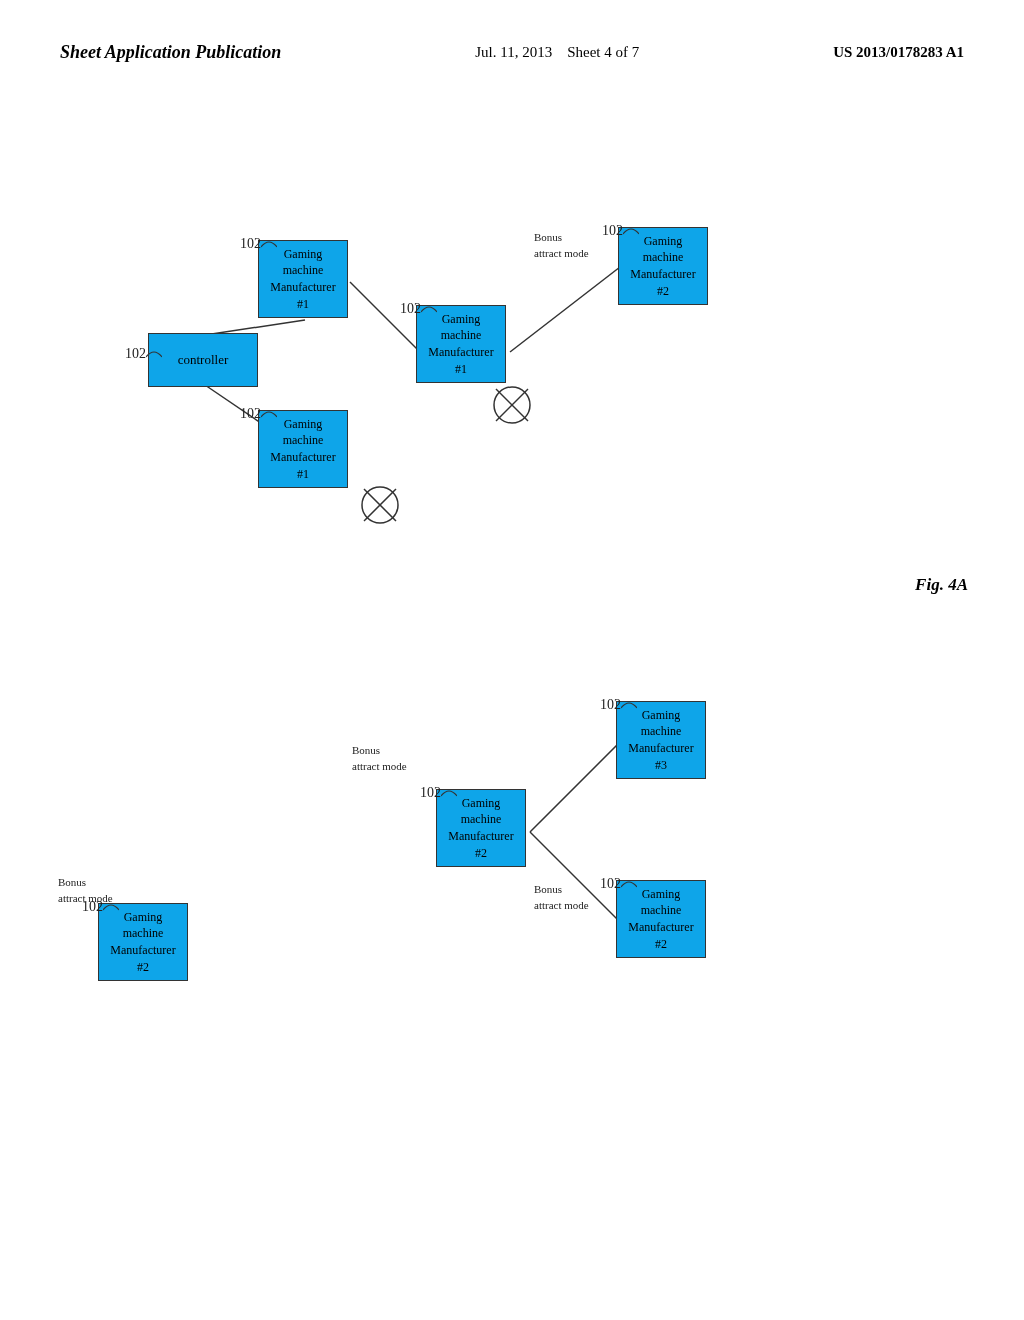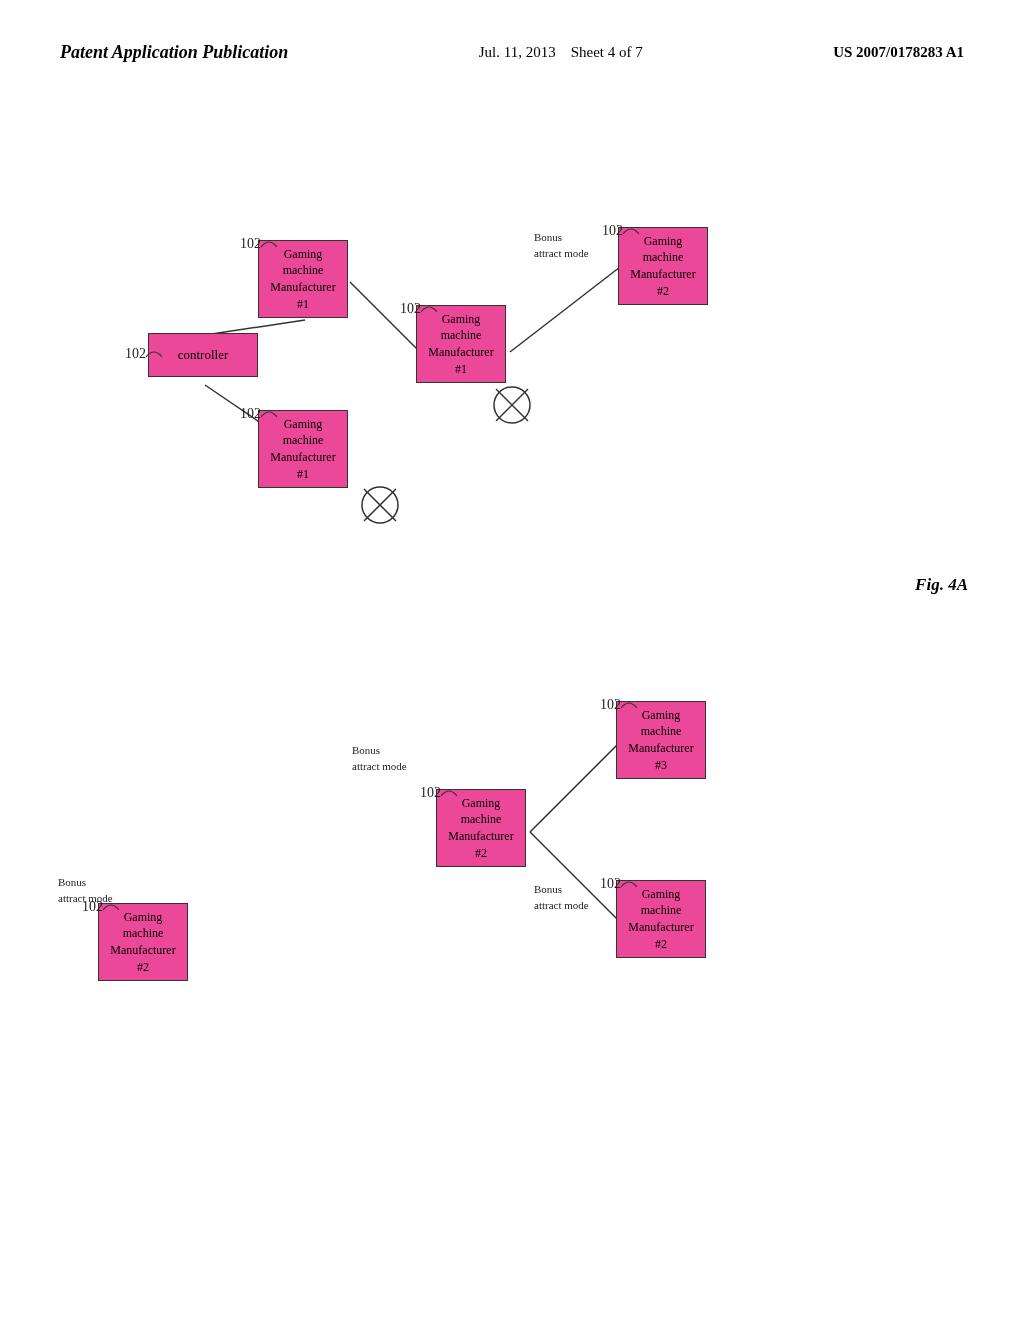--- a/index.html
+++ b/index.html
@@ -43,21 +43,21 @@
     .diagram-area {
       position: relative;
       width: 1024px;
       height: 1200px;
     }
 
     
     .box {
       position: absolute;
       border: 1.5px solid #333;
-      background: #ec4899;
+      background: #0ea5e9;
       font-size: 12px;
       text-align: center;
       line-height: 1.4;
       padding: 6px 8px;
       display: flex;
       align-items: center;
       justify-content: center;
     }
 
     .label-small {
@@ -80,46 +80,46 @@
       top: 0;
       left: 0;
       width: 1024px;
       height: 1200px;
     }
   </style>
 </head>
 <body>
 
 <div class="header">
-  <div class="header-left">Patent Application Publication</div>
+  <div class="header-left">Sheet Application Publication</div>
   <div class="header-center">
     <span>Jul. 11, 2013</span>&nbsp;&nbsp;&nbsp;
     <span>Sheet 4 of 7</span>
   </div>
-  <div class="header-right">US 2007/0178283 A1</div>
+  <div class="header-right">US 2013/0178283 A1</div>
 </div>
 
 <div class="diagram-area">
 
   <svg class="diagram-svg">
 
     <line x1="205" y1="250" x2="305" y2="235" stroke="#333" stroke-width="1.5"></line>
 
     <line x1="205" y1="300" x2="305" y2="368" stroke="#333" stroke-width="1.5"></line>
 
     <line x1="350" y1="197" x2="420" y2="267" stroke="#333" stroke-width="1.5"></line>
 
     <line x1="510" y1="267" x2="620" y2="182" stroke="#333" stroke-width="1.5"></line>
 
     <line x1="530" y1="747" x2="620" y2="657" stroke="#333" stroke-width="1.5"></line>
     <line x1="530" y1="747" x2="620" y2="837" stroke="#333" stroke-width="1.5"></line>
 
   </svg>
 
-  <div class="box" style="left:148px; top:248px; width:110px; height:44px; font-size:13px;">
+  <div class="box" style="left:148px; top:248px; width:110px; height:54px; font-size:13px;">
     controller
   </div>
   <div class="label-small" style="left:125px; top:260px;">102<svg width="16" height="12" style="display:inline-block;vertical-align:middle;">
         <path d="M0,8 Q8,-2 16,8" stroke="#333" stroke-width="1.2" fill="none"></path>
       </svg></div>
 
   <div class="box" style="left:258px; top:155px; width:90px; height:78px;">
     Gaming<br>machine<br>Manufacturer<br>#1
   </div>
   <div class="label-small" style="left:240px; top:150px;">102<svg width="16" height="12" style="display:inline-block;vertical-align:middle;">

